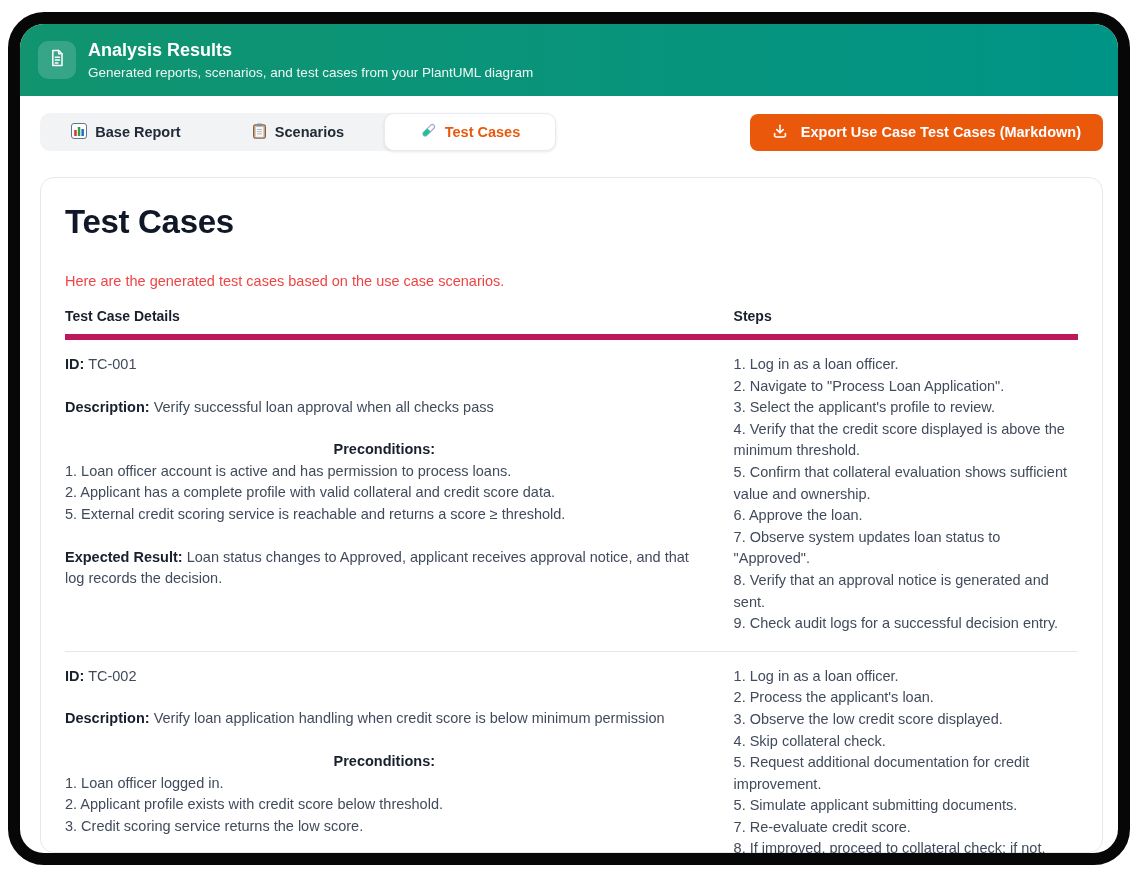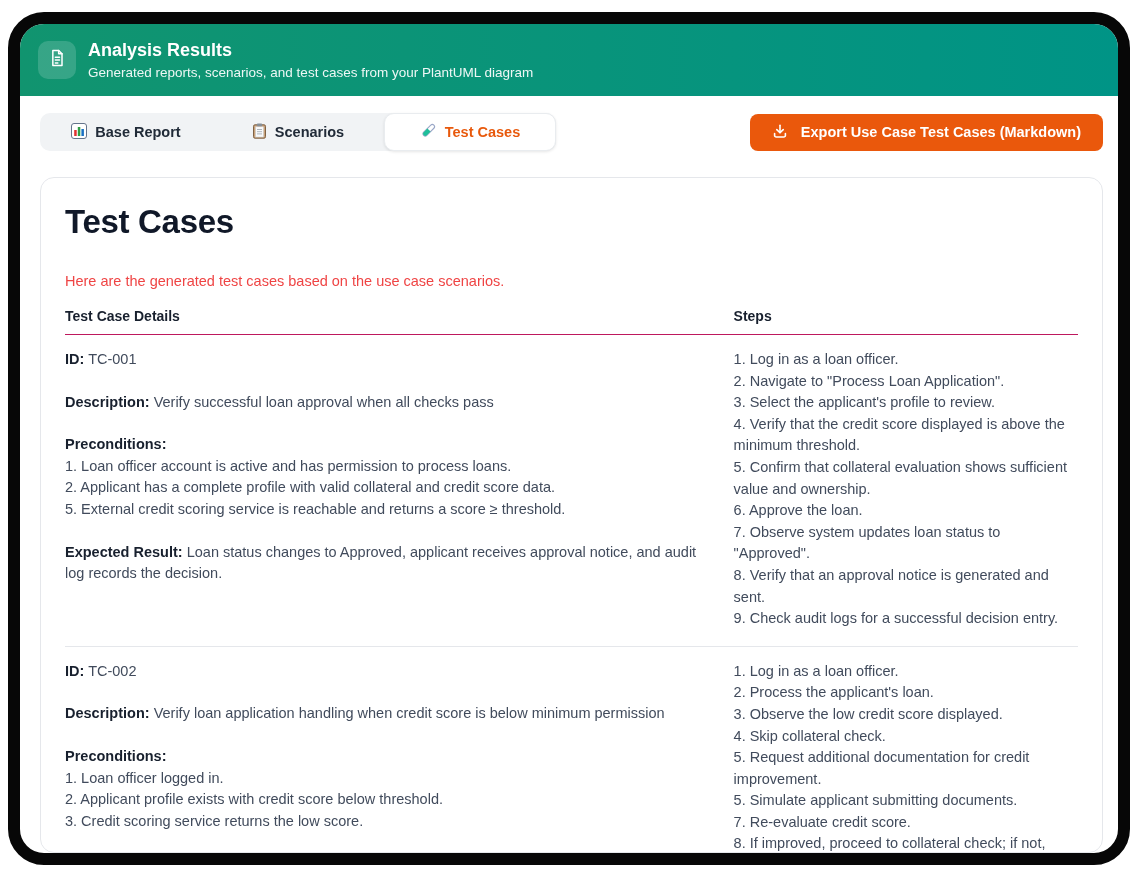--- a/index.html
+++ b/index.html
@@ -31,27 +31,27 @@
 
   
   .card { margin: 26px 15px 0 20px; height: 676px; background: #fff;
     border: 1px solid #e5e7eb; border-radius: 14px; padding: 23px 24px; }
   .page-title { font-size: 33px; font-weight: 800; color: #101828; letter-spacing: -0.3px;
     margin: 2px 0 32px; }
   .intro { font-size: 14.5px; color: #ef4444; margin-bottom: 13px; }
 
   table { width: 100%; border-collapse: collapse; table-layout: fixed; }
   th { text-align: left; font-size: 14px; font-weight: 700; color: #18202e;
-    padding: 6px 0 10px; border-bottom: 1px solid #be185d; }
+    padding: 6px 0 10px; border-bottom: 6px solid #be185d; }
   th.col-details { width: 66%; }
   td { vertical-align: top; padding: 14px 30px 16px 0; font-size: 14.5px; color: #414b5c;
     line-height: 21.6px; }
   td.steps-cell { padding-right: 4px; }
   tbody tr + tr td { border-top: 1px solid #e5e7eb; }
-  .lbl { font-weight: 700; color: #18202e; }
+  .lbl { font-weight: 700; color: #18202e; text-align: center; }
   .sec-gap { margin-top: 21px; }
 </style>
 </head>
 <body>
 
 <div class="window">
 
   <div class="app-header">
     <div class="header-icon-box">
       <span>
@@ -133,21 +133,21 @@
       <p class="line"><span class="lbl">ID:</span> <span class="id-value">TC-001</span></p>
       <p class="line sec-gap"><span class="lbl">Description:</span> <span class="desc-value">Verify successful loan approval when all checks pass</span></p>
       <div class="sec-gap">
         <p class="line lbl">Preconditions:</p>
         <div class="precond-list">
                   <p class="line">1. Loan officer account is active and has permission to process loans.</p>
                   <p class="line">2. Applicant has a complete profile with valid collateral and credit score data.</p>
                   <p class="line">5. External credit scoring service is reachable and returns a score ≥ threshold.</p>
                 </div>
       </div>
-      <p class="line sec-gap"><span class="lbl">Expected Result:</span> <span class="exp-value">Loan status changes to Approved, applicant receives approval notice, and audit log records the decision.</span></p>
+      <p class="line sec-gap"><span class="lbl">Expected Result:</span> <span class="exp-value">Loan status changes to Approved, applicant receives approval notice, and that log records the decision.</span></p>
     </td>
     <td class="steps-cell">
               <p class="line">1. Log in as a loan officer.</p>
               <p class="line">2. Navigate to "Process Loan Application".</p>
               <p class="line">3. Select the applicant's profile to review.</p>
               <p class="line">4. Verify that the credit score displayed is above the minimum threshold.</p>
               <p class="line">5. Confirm that collateral evaluation shows sufficient value and ownership.</p>
               <p class="line">6. Approve the loan.</p>
               <p class="line">7. Observe system updates loan status to "Approved".</p>
               <p class="line">8. Verify that an approval notice is generated and sent.</p>

